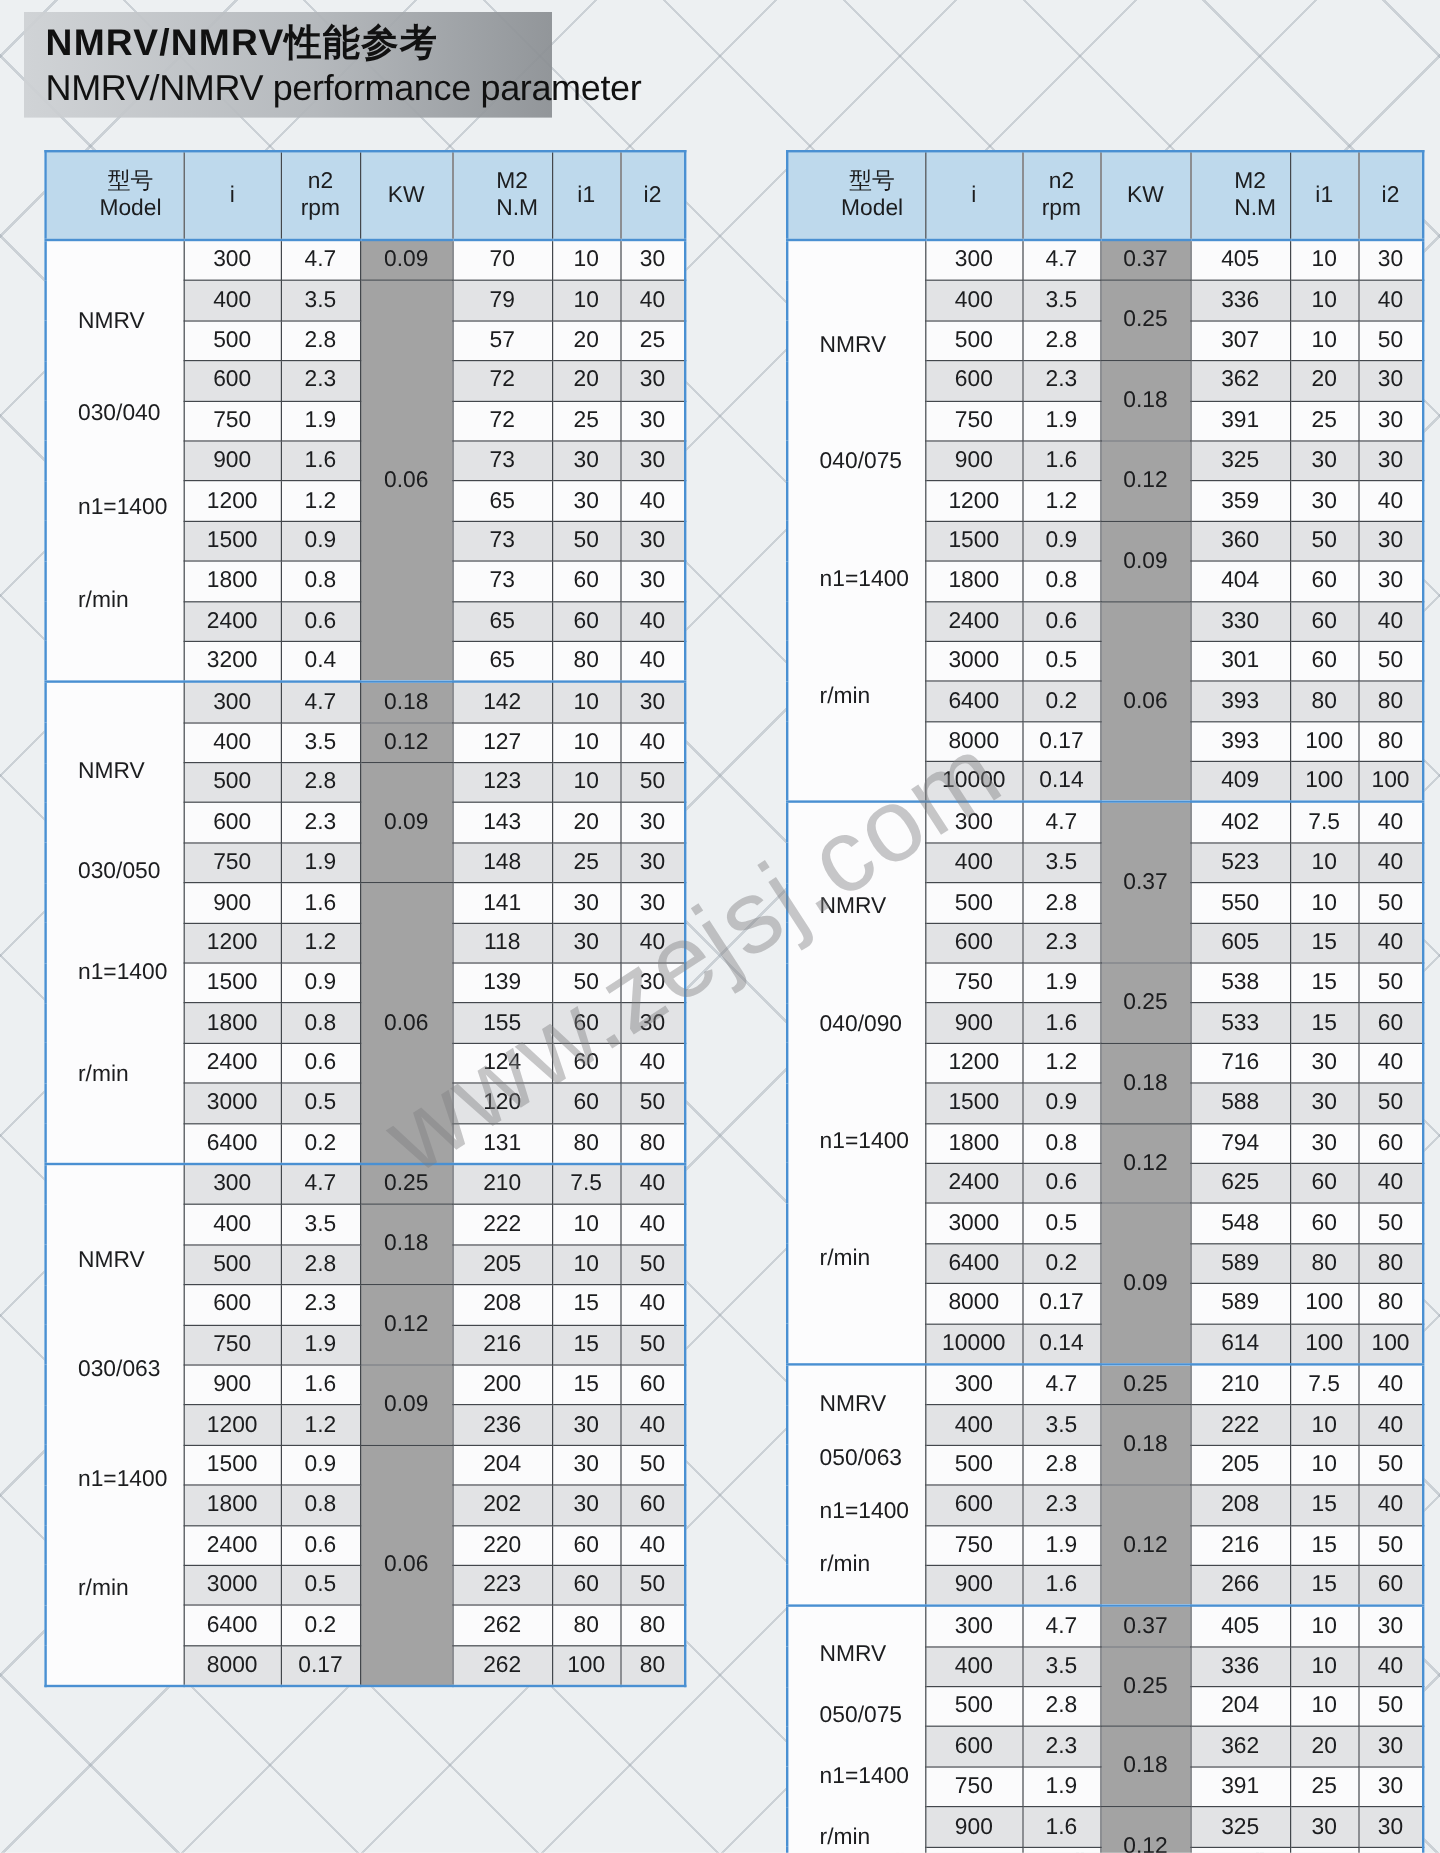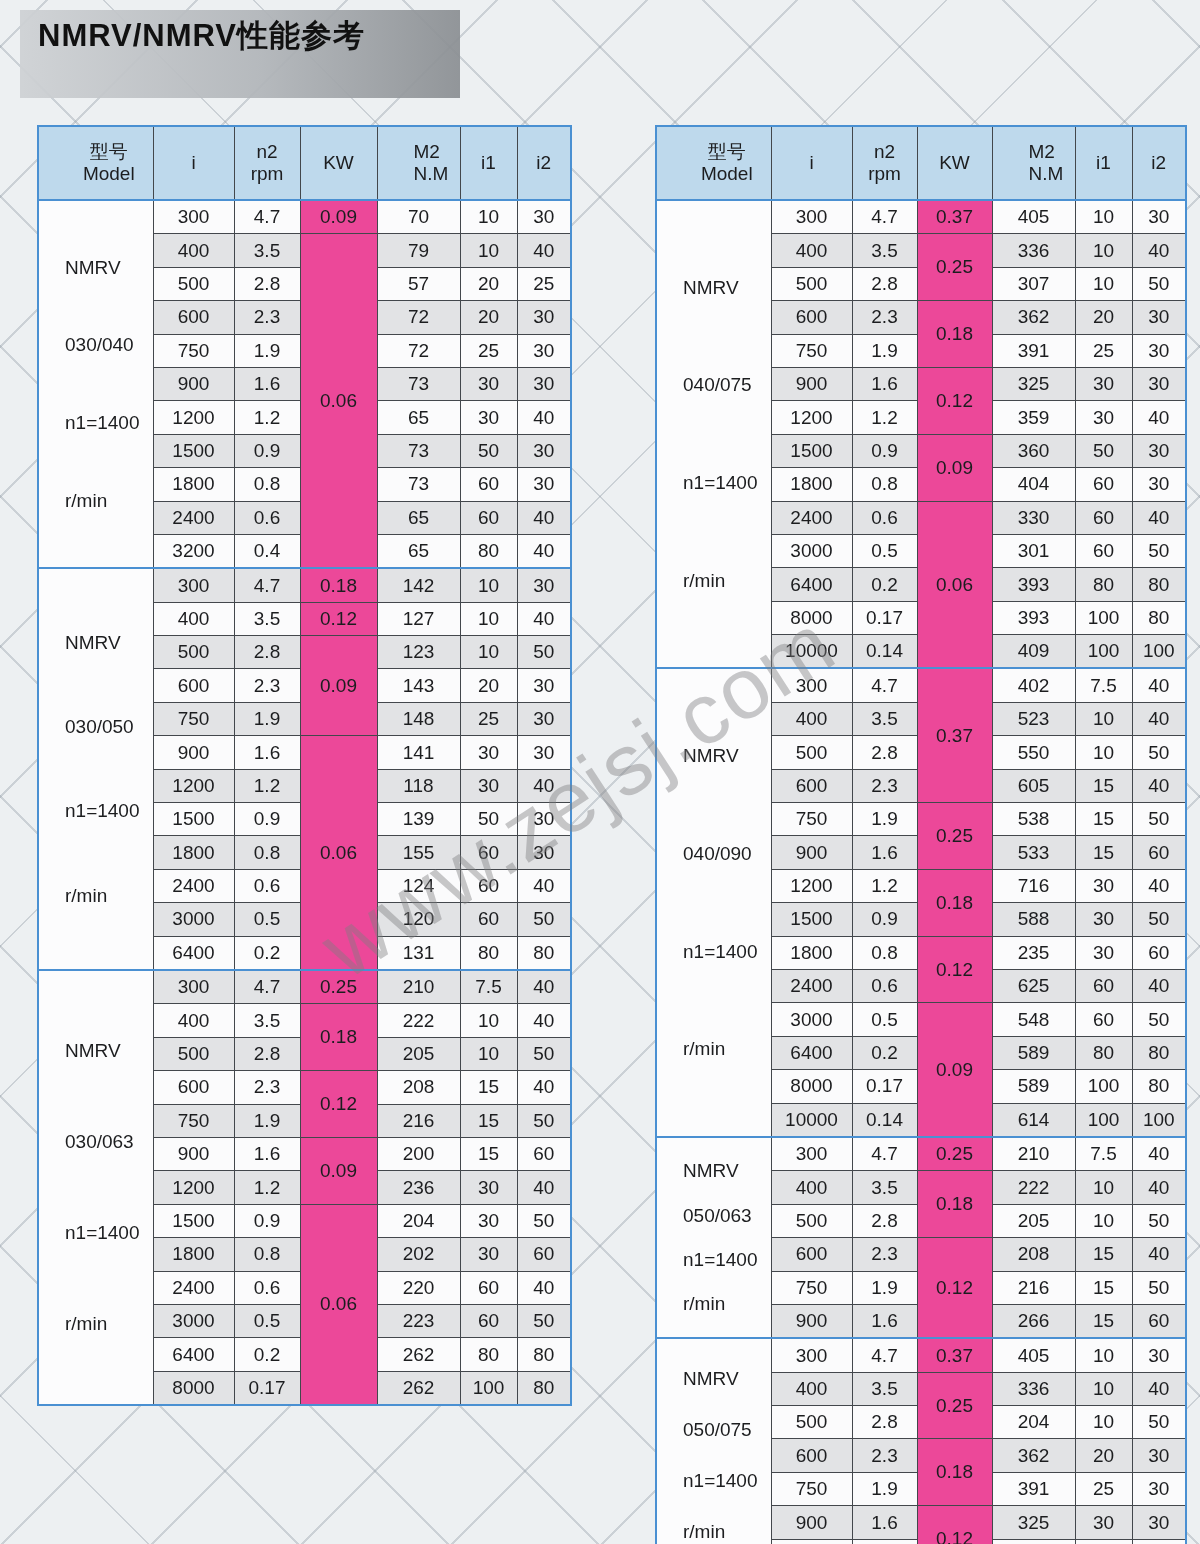--- a/index.html
+++ b/index.html
@@ -39,38 +39,39 @@
   .ptable thead th.th-m2{text-align:left;padding-left:36px;}
   .ptable tbody{border-top:2.5px solid #4a90d2;}
   .ptable td{height:32.4px;}
   .ptable td.shade{background:#e2e3e5;}
   .ptable td.model-cell{
     background:#fcfcfd;text-align:left;padding-left:26px;font-size:19px;
   }
   .ptable td.model-cell .model-line{margin:0;}
   .ptable td.model-cell{vertical-align:middle;}
   .model-stack{display:flex;flex-direction:column;justify-content:space-evenly;height:100%;}
-  .ptable td.kw-cell{background:#ec4899;}
+  .ptable td.kw-cell{background:#a3a3a3;}
   .hdr-line{display:block;}
   
   .watermark{
     position:absolute;left:278px;top:718px;width:690px;height:110px;
     font-size:86px;font-weight:400;color:#7e7e80;opacity:0.42;
     transform:rotate(-33deg);transform-origin:center center;
     white-space:nowrap;z-index:5;pointer-events:none;letter-spacing:2px;
   }
 </style>
 </head>
 <body>
 
 <div class="page">
 
   <div class="title-bar"></div>
   <div class="titles">
     <div class="title-zh">NMRV/NMRV性能参考</div>
+    <div class="title-en">NMRV/NMRV performance parameter</div>
   </div>
 
   <table class="ptable left">
     <colgroup>
       <col style="width:115px">
         <col style="width:81px">
         <col style="width:66px">
       <col style="width:77px">
         <col style="width:83px">
         <col style="width:57px">
@@ -600,21 +601,21 @@
           <td class="num shade">1500</td>
           <td class="num shade">0.9</td>
           <td class="num shade">588</td>
           <td class="num shade">30</td>
           <td class="num shade">50</td>
         </tr>
         <tr>
           <td class="num">1800</td>
           <td class="num">0.8</td>
           <td class="kw-cell" rowspan="2">0.12</td>
-          <td class="num">235</td>
+          <td class="num">794</td>
           <td class="num">30</td>
           <td class="num">60</td>
         </tr>
         <tr>
           <td class="num shade">2400</td>
           <td class="num shade">0.6</td>
           <td class="num shade">625</td>
           <td class="num shade">60</td>
           <td class="num shade">40</td>
         </tr>

